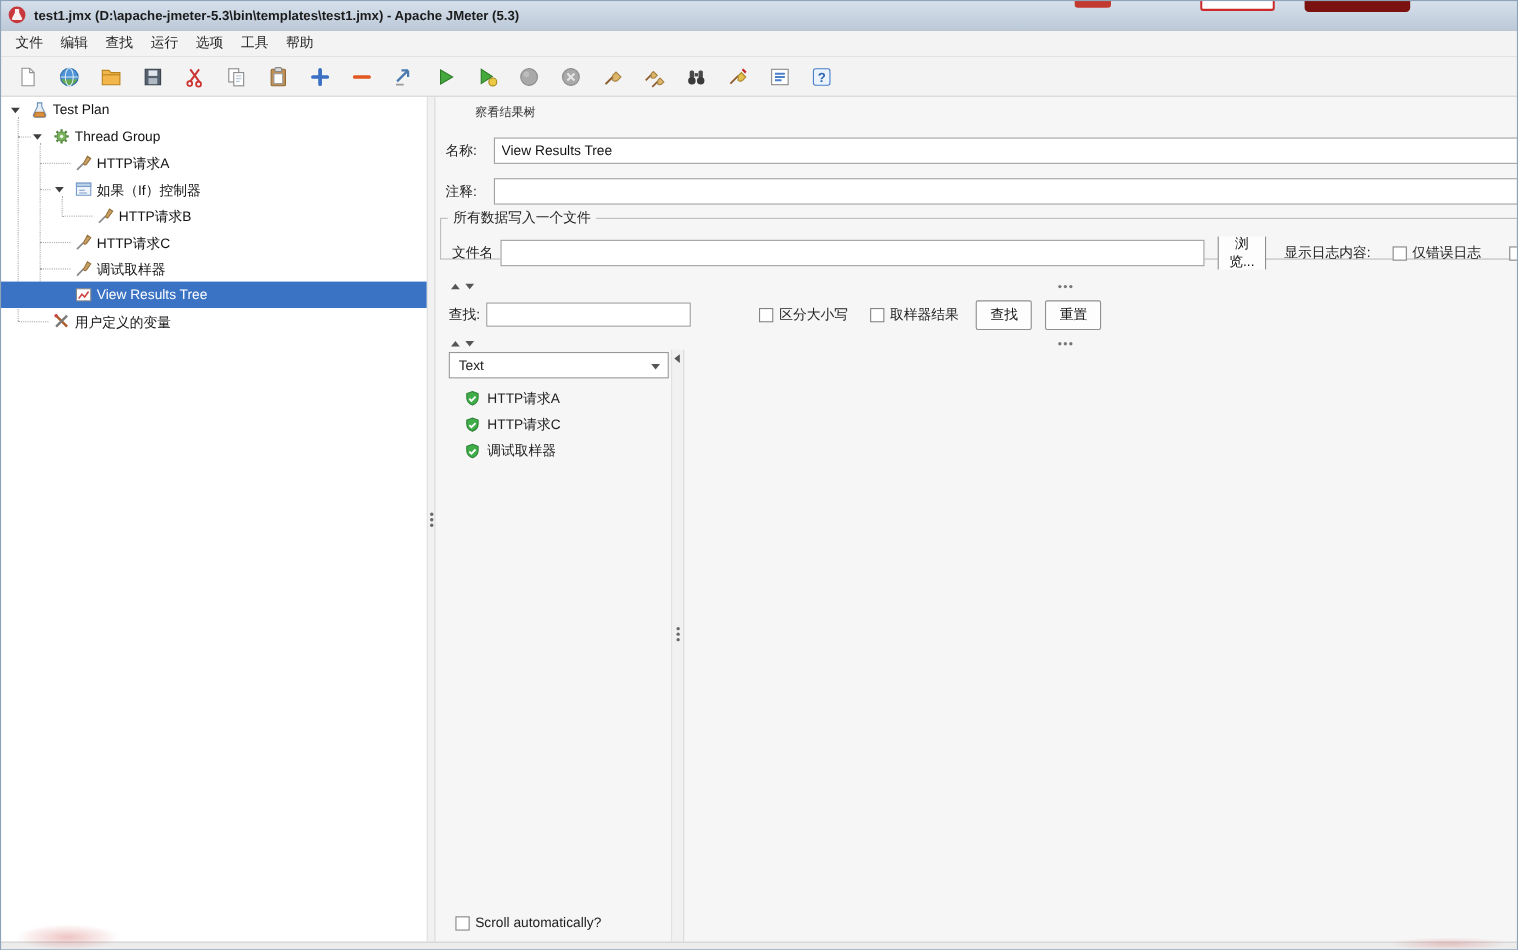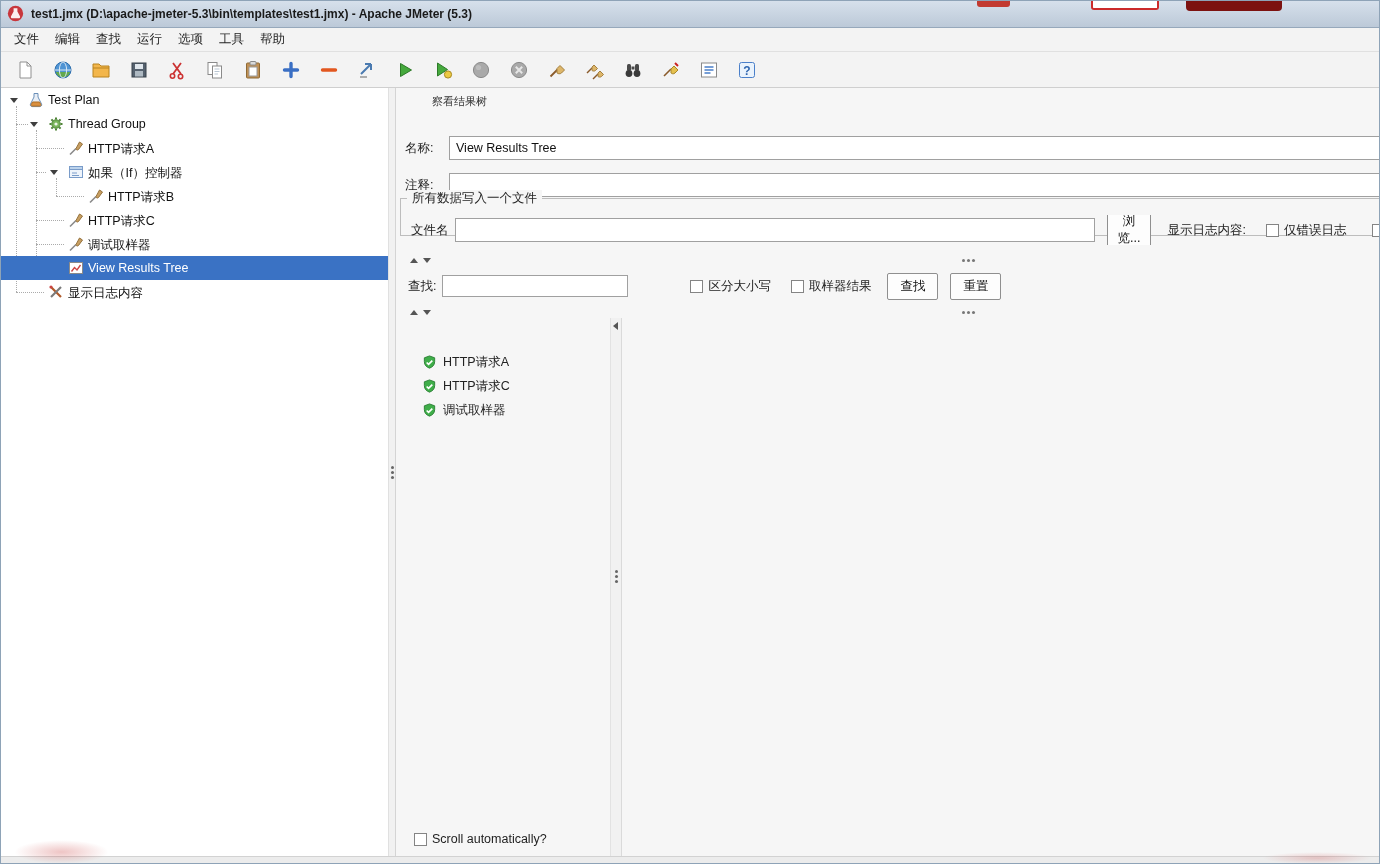--- a/index.html
+++ b/index.html
@@ -66,21 +66,21 @@
   }
   .dots3v { position:absolute; left:2px; width:3px; height:3px; border-radius:50%; background:#666;
             box-shadow:0 5px 0 #666, 0 10px 0 #666; }
   .dots3h { display:inline-block; width:3px; height:3px; border-radius:50%; background:#777;
             box-shadow:5px 0 0 #777, 10px 0 0 #777; }
 
   
   .content { position:absolute; left:396px; top:0; right:0; bottom:0; background:#f6f6f6; overflow:hidden; }
   .panel-title { position:absolute; left:36px; top:6px; font-size:11px; color:#333; }
 
-  .field-row { position:absolute; left:9px; right:0; height:26px; display:flex; align-items:center;margin-top:11px; }
+  .field-row { position:absolute; left:9px; right:0; height:26px; display:flex; align-items:center; }
   .row-name { top:36px; } .row-comment { top:73px; }
   .flabel { width:44px; flex:none; color:#1f1f1f; }
   .tf {
     flex:1; height:24px; background:#fff; border:1px solid #a0a0a0;
     padding:2px 6px; font-size:12.5px; font-family:inherit; color:#111; outline:none;
   }
 
   .groupbox { position:absolute; left:4px; right:0; top:110px; height:38px; border:1px solid #bdbdbd; }
   .legend { position:absolute; top:-9px; left:6px; background:#f6f6f6; padding:0 5px; color:#1f1f1f; }
   .group-row { position:absolute; left:4px; right:0; top:16px; height:30px; display:flex; align-items:center; overflow:hidden; }
@@ -405,21 +405,21 @@
     </div>
 
     <div class="trow" style="top:192px">
       <span class="ticon" style="left:48px">
         <svg width="16" height="16" viewBox="0 0 16 16">
             <path d="M3 3l10 10" stroke="#b05a2a" stroke-width="2.2"></path>
             <path d="M13 3L3 13" stroke="#7a7a7a" stroke-width="2.2"></path>
             <circle cx="3" cy="3" r="1.6" fill="#cc4444"></circle>
           </svg>
       </span>
-      <span class="tlabel" style="left:68px">显示日志内容</span>
+      <span class="tlabel" style="left:68px">用户定义的变量</span>
     </div>
   </div>
 
   <div class="vsplit">
     <span class="dots3v" style="top:378px"></span>
   </div>
 
   <div class="content">
     <div class="panel-title">察看结果树</div>
 
@@ -473,20 +473,24 @@
 
     <div class="hsplit hsplit2">
       <span class="sp-up"></span>
       <span class="sp-down"></span>
       <span class="dots3h hdots"></span>
     </div>
 
     <div class="results">
 
       <div class="res-left">
+        <div class="combobox">
+          <span>Text</span>
+          <span class="combo-arrow"></span>
+        </div>
 
         <div class="res-item" style="top:32px">
           <span class="shield">
             <svg width="15" height="15" viewBox="0 0 16 16">
                 <path d="M8 1l5.5 2v4c0 4-2.6 6-5.5 7-2.9-1-5.5-3-5.5-7V3z" fill="#3fae49" stroke="#2c8035"></path>
                 <path d="M5 8l2 2 4-4" stroke="#fff" stroke-width="1.8" fill="none"></path>
               </svg>
           </span>
           <span>HTTP请求A</span>
         </div>

